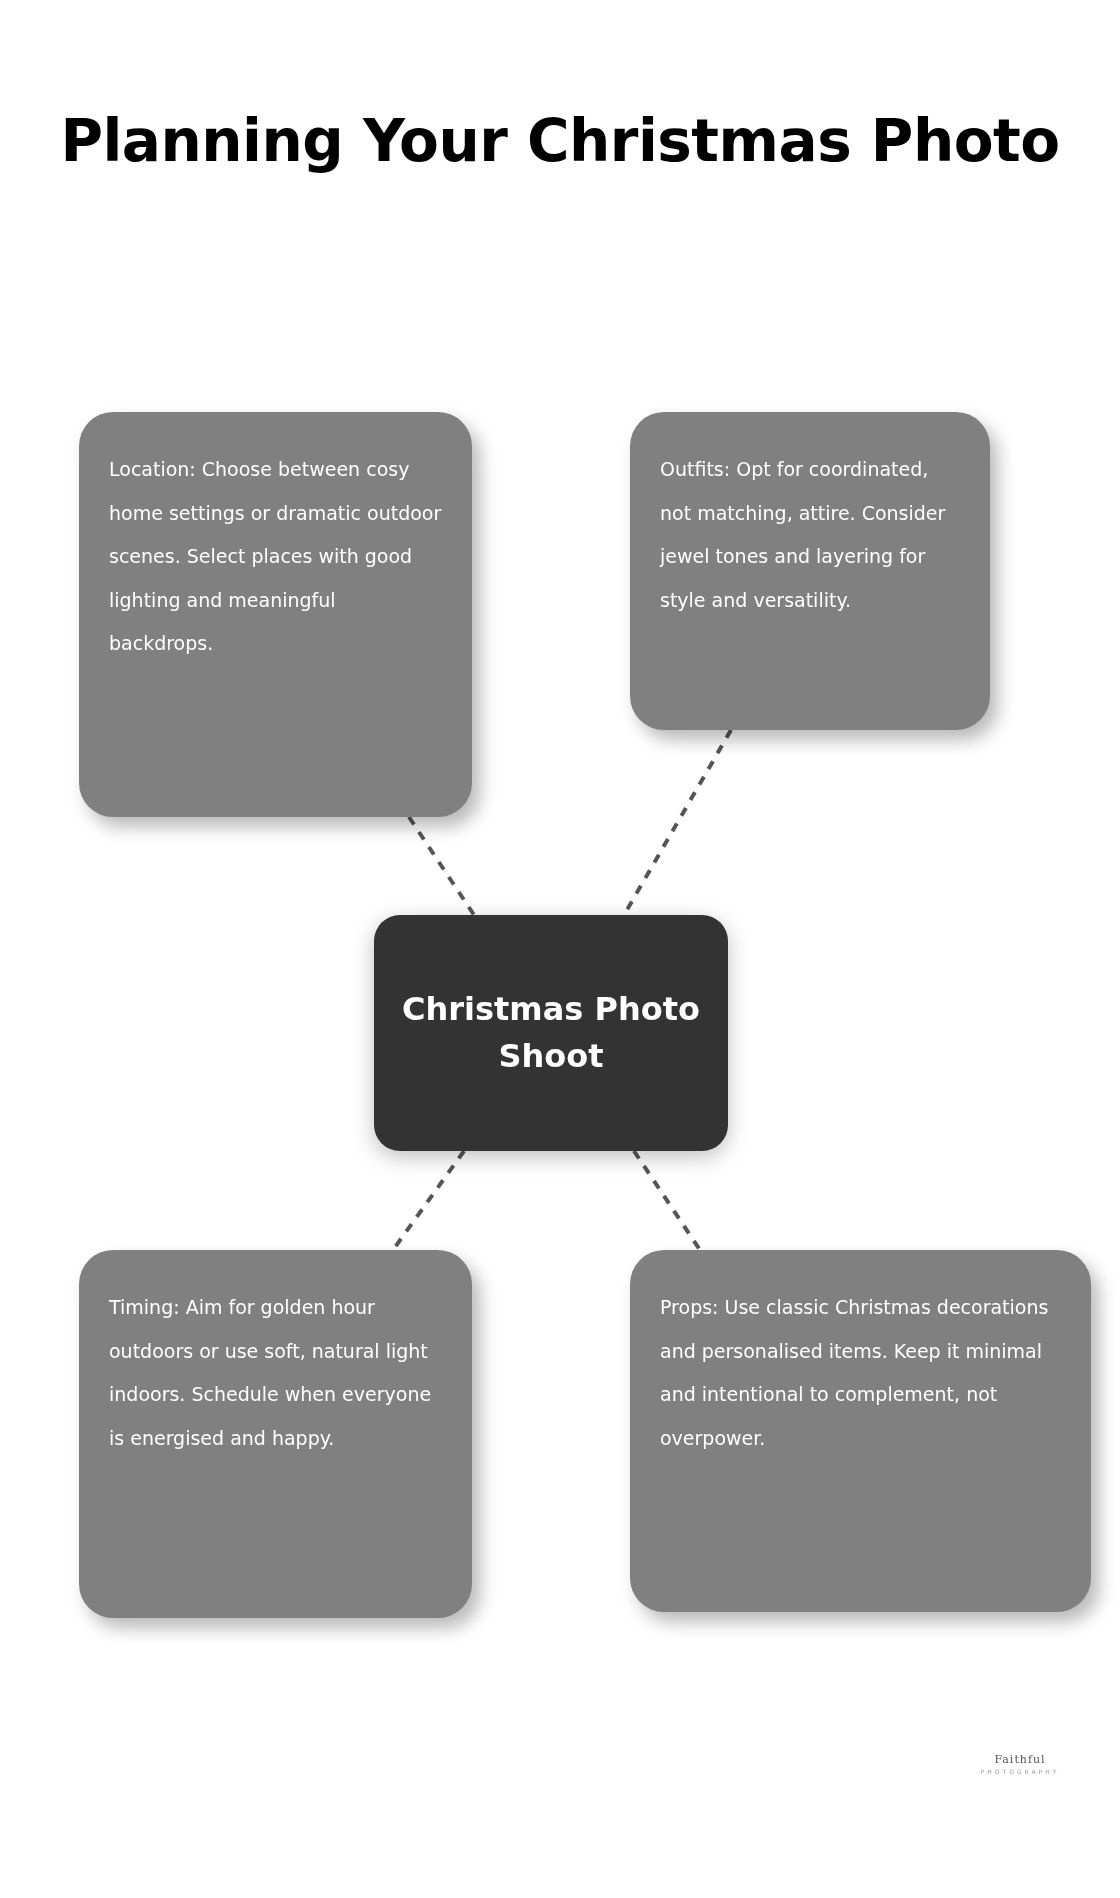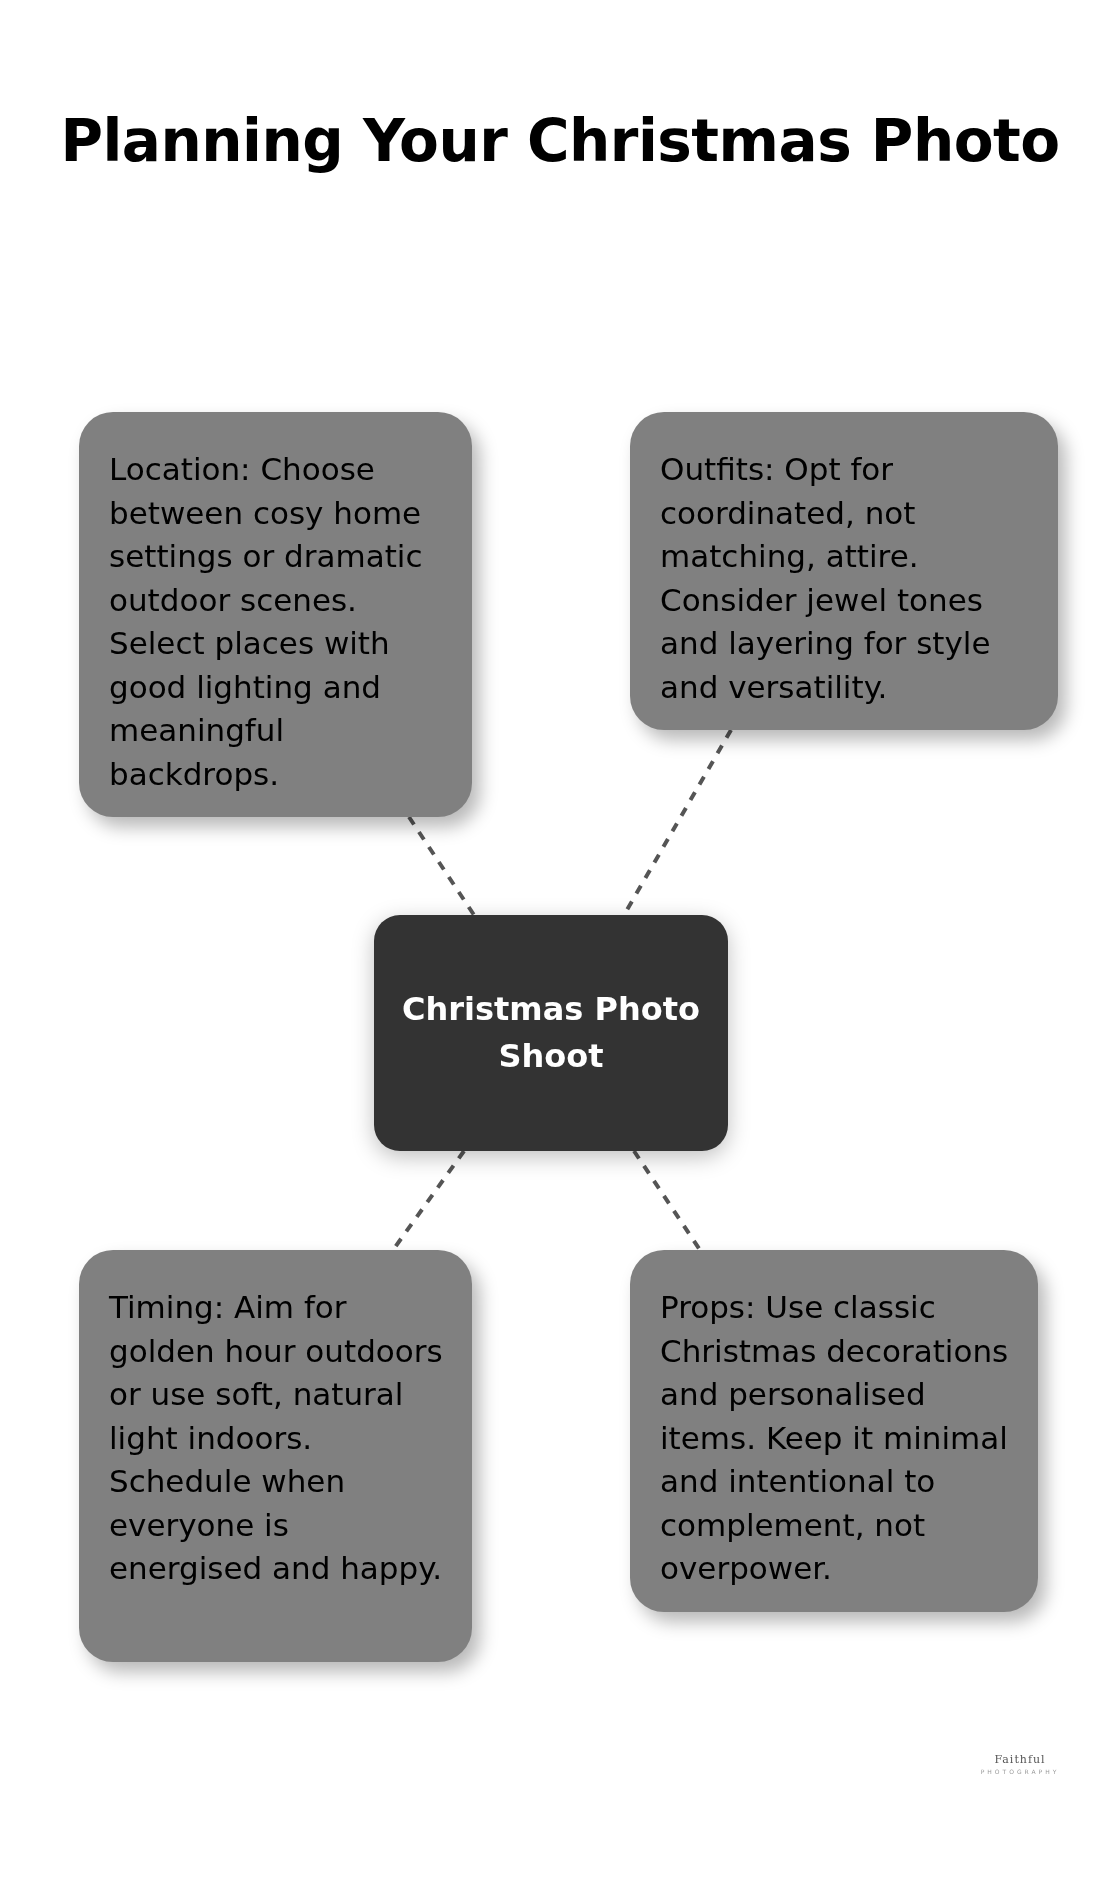--- a/index.html
+++ b/index.html
@@ -1,19 +1,19 @@
 <!DOCTYPE html>
 <html><head>
 <meta charset="utf-8">
 <style>
   html, body { margin:0; padding:0; background:#ffffff; }
   body { width:1120px; height:1898px; position:relative; overflow:hidden; font-family:"Liberation Sans", sans-serif; }
   .title { position:absolute; left:0; top:100px; width:1120px; text-align:center; font-family:"DejaVu Sans", sans-serif; font-weight:bold; font-size:58px; line-height:82px; color:#000; letter-spacing:-0.5px; }
   .title span { display:block; }
-  .box { position:absolute; background:#808080; border-radius:34px; box-shadow:8px 10px 18px rgba(0,0,0,0.28); box-sizing:border-box; padding:36px 28px 0 30px; color:#000000; font-family:"DejaVu Sans", sans-serif; font-size:31px; line-height:43.5px; }
+  .box { position:absolute; background:#808080; border-radius:34px; box-shadow:8px 10px 18px rgba(0,0,0,0.28); box-sizing:border-box; padding:36px 28px 0 30px; color:#ffffff; font-family:"DejaVu Sans", sans-serif; font-size:19px; line-height:43.5px; }
   .center { position:absolute; left:374px; top:915px; width:354px; height:236px; background:#333333; border-radius:26px; box-shadow:0 6px 22px rgba(0,0,0,0.25); display:flex; align-items:center; justify-content:center; text-align:center; color:#fff; font-family:"DejaVu Sans", sans-serif; font-weight:bold; font-size:32px; line-height:47px; }
   svg.lines { position:absolute; left:0; top:0; }
   .logo { position:absolute; left:960px; top:1753px; width:120px; text-align:center; color:#555; }
   .logo .name { font-family:"DejaVu Serif", serif; font-size:11px; letter-spacing:1px; }
   .logo .sub { font-family:"DejaVu Sans", sans-serif; font-size:6px; letter-spacing:3px; color:#999; margin-top:2px; }
 </style>
 </head>
 <body>
 
 <div class="title">
@@ -26,32 +26,32 @@
     <line x1="731" y1="730" x2="624" y2="915"></line>
     <line x1="464" y1="1151" x2="393" y2="1250"></line>
     <line x1="634" y1="1151" x2="700" y2="1250"></line>
   </g>
 </svg>
 
 <div class="box" style="left:79px;top:412px;width:393px;height:405px;">
   <span>Location: Choose between cosy home settings or dramatic outdoor scenes. Select places with good lighting and meaningful backdrops.</span>
 </div>
 
-<div class="box" style="left:630px;top:412px;width:428px;height:318px;">
+<div class="box" style="left:630px;top:412px;width:360px;height:318px;">
   <span>Outfits: Opt for coordinated, not matching, attire. Consider jewel tones and layering for style and versatility.</span>
 </div>
 
 <div class="center">
   <span style="display:block;width:300px;">Christmas Photo Shoot</span>
 </div>
 
-<div class="box" style="left:79px;top:1250px;width:393px;height:412px;">
+<div class="box" style="left:79px;top:1250px;width:393px;height:368px;">
   <span>Timing: Aim for golden hour outdoors or use soft, natural light indoors. Schedule when everyone is energised and happy.</span>
 </div>
 
-<div class="box" style="left:630px;top:1250px;width:408px;height:362px;">
+<div class="box" style="left:630px;top:1250px;width:461px;height:362px;">
   <span>Props: Use classic Christmas decorations and personalised items. Keep it minimal and intentional to complement, not overpower.</span>
 </div>
 
 <div class="logo">
   <div class="name">Faithful</div>
   <div class="sub">PHOTOGRAPHY</div>
 </div>
 
 </body></html>

